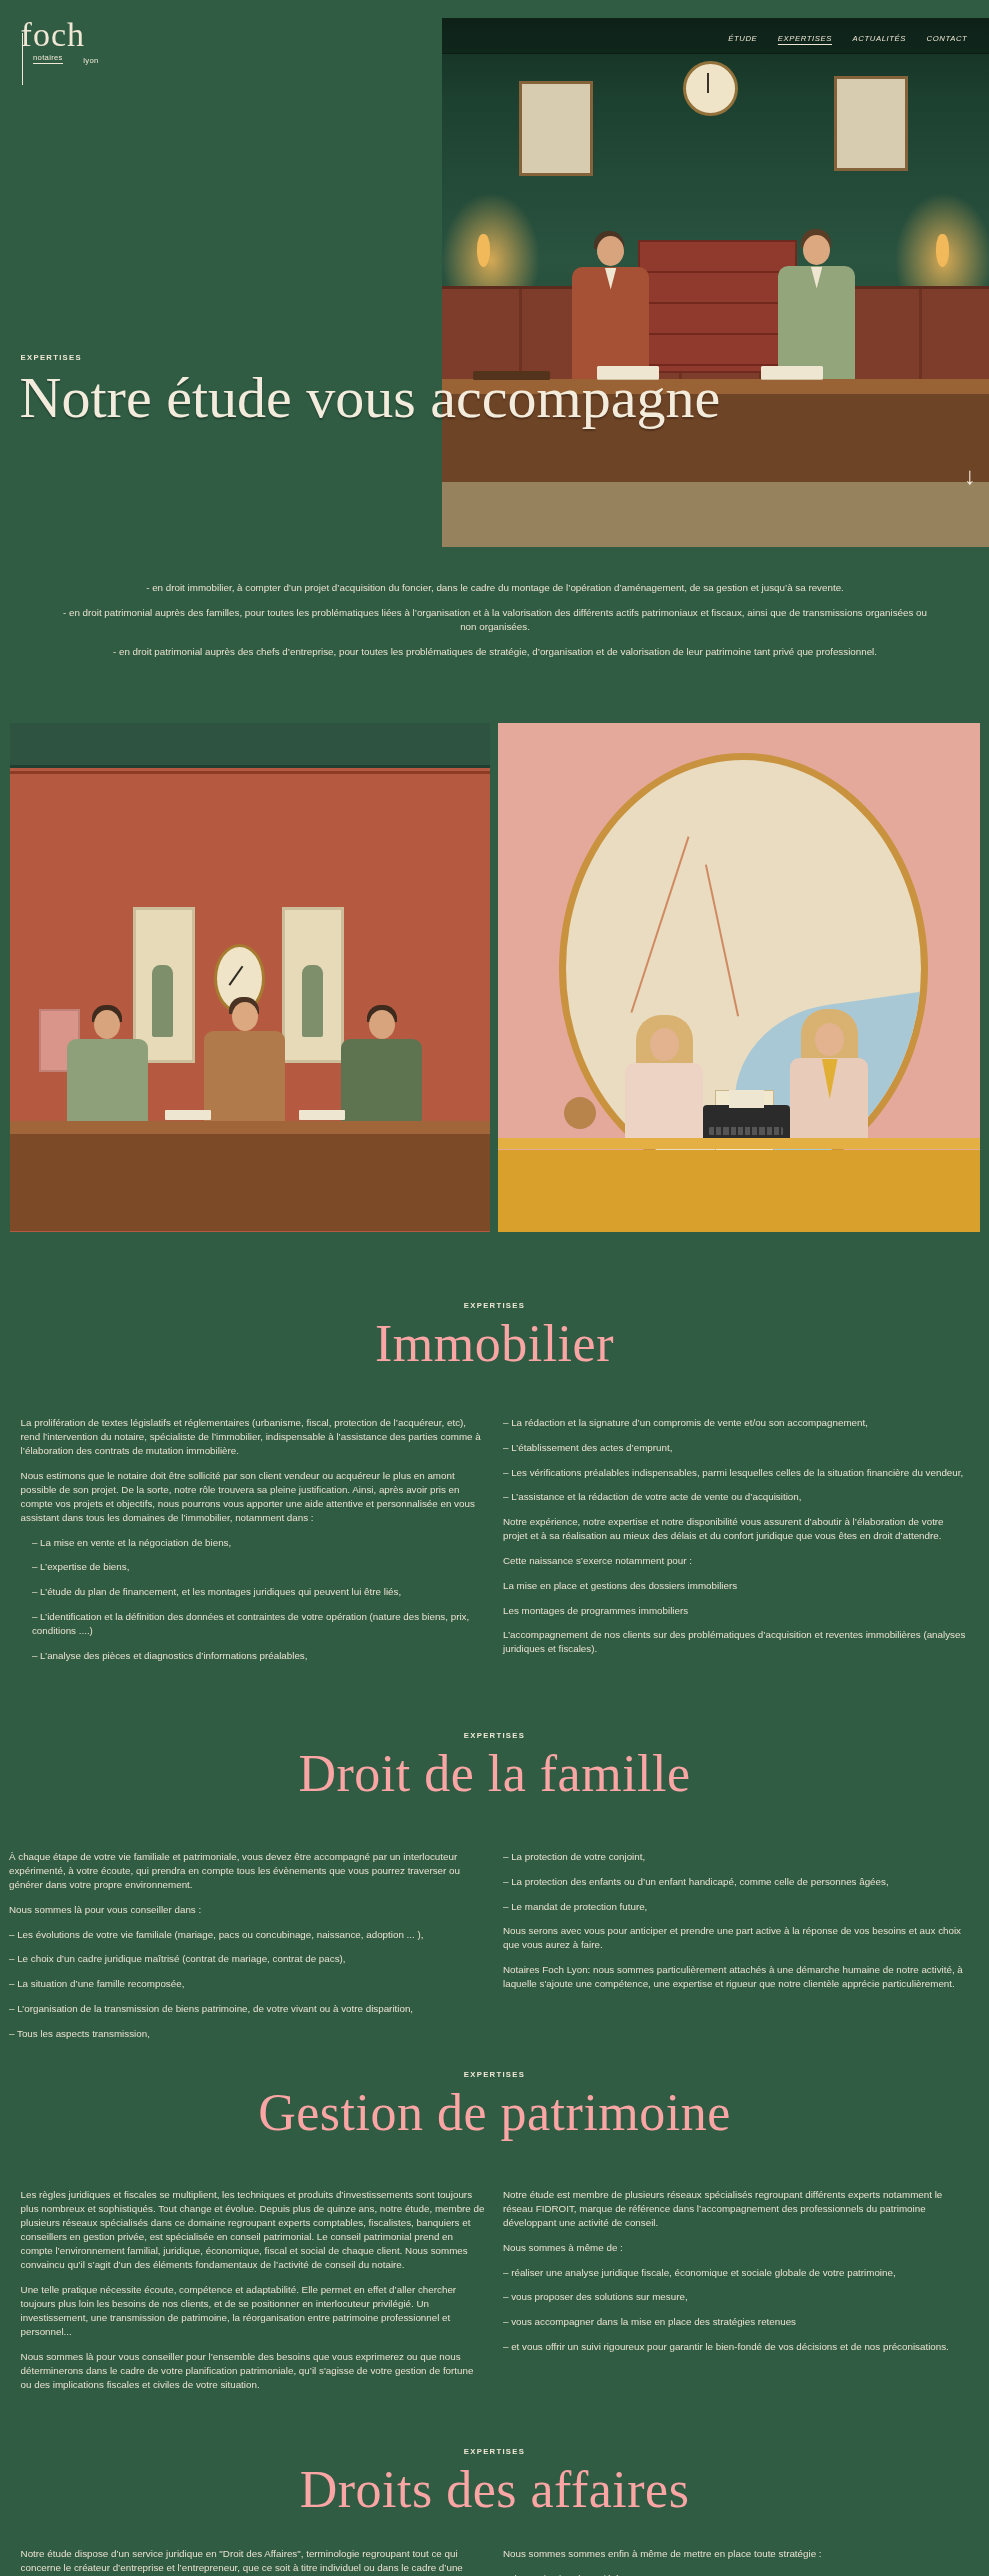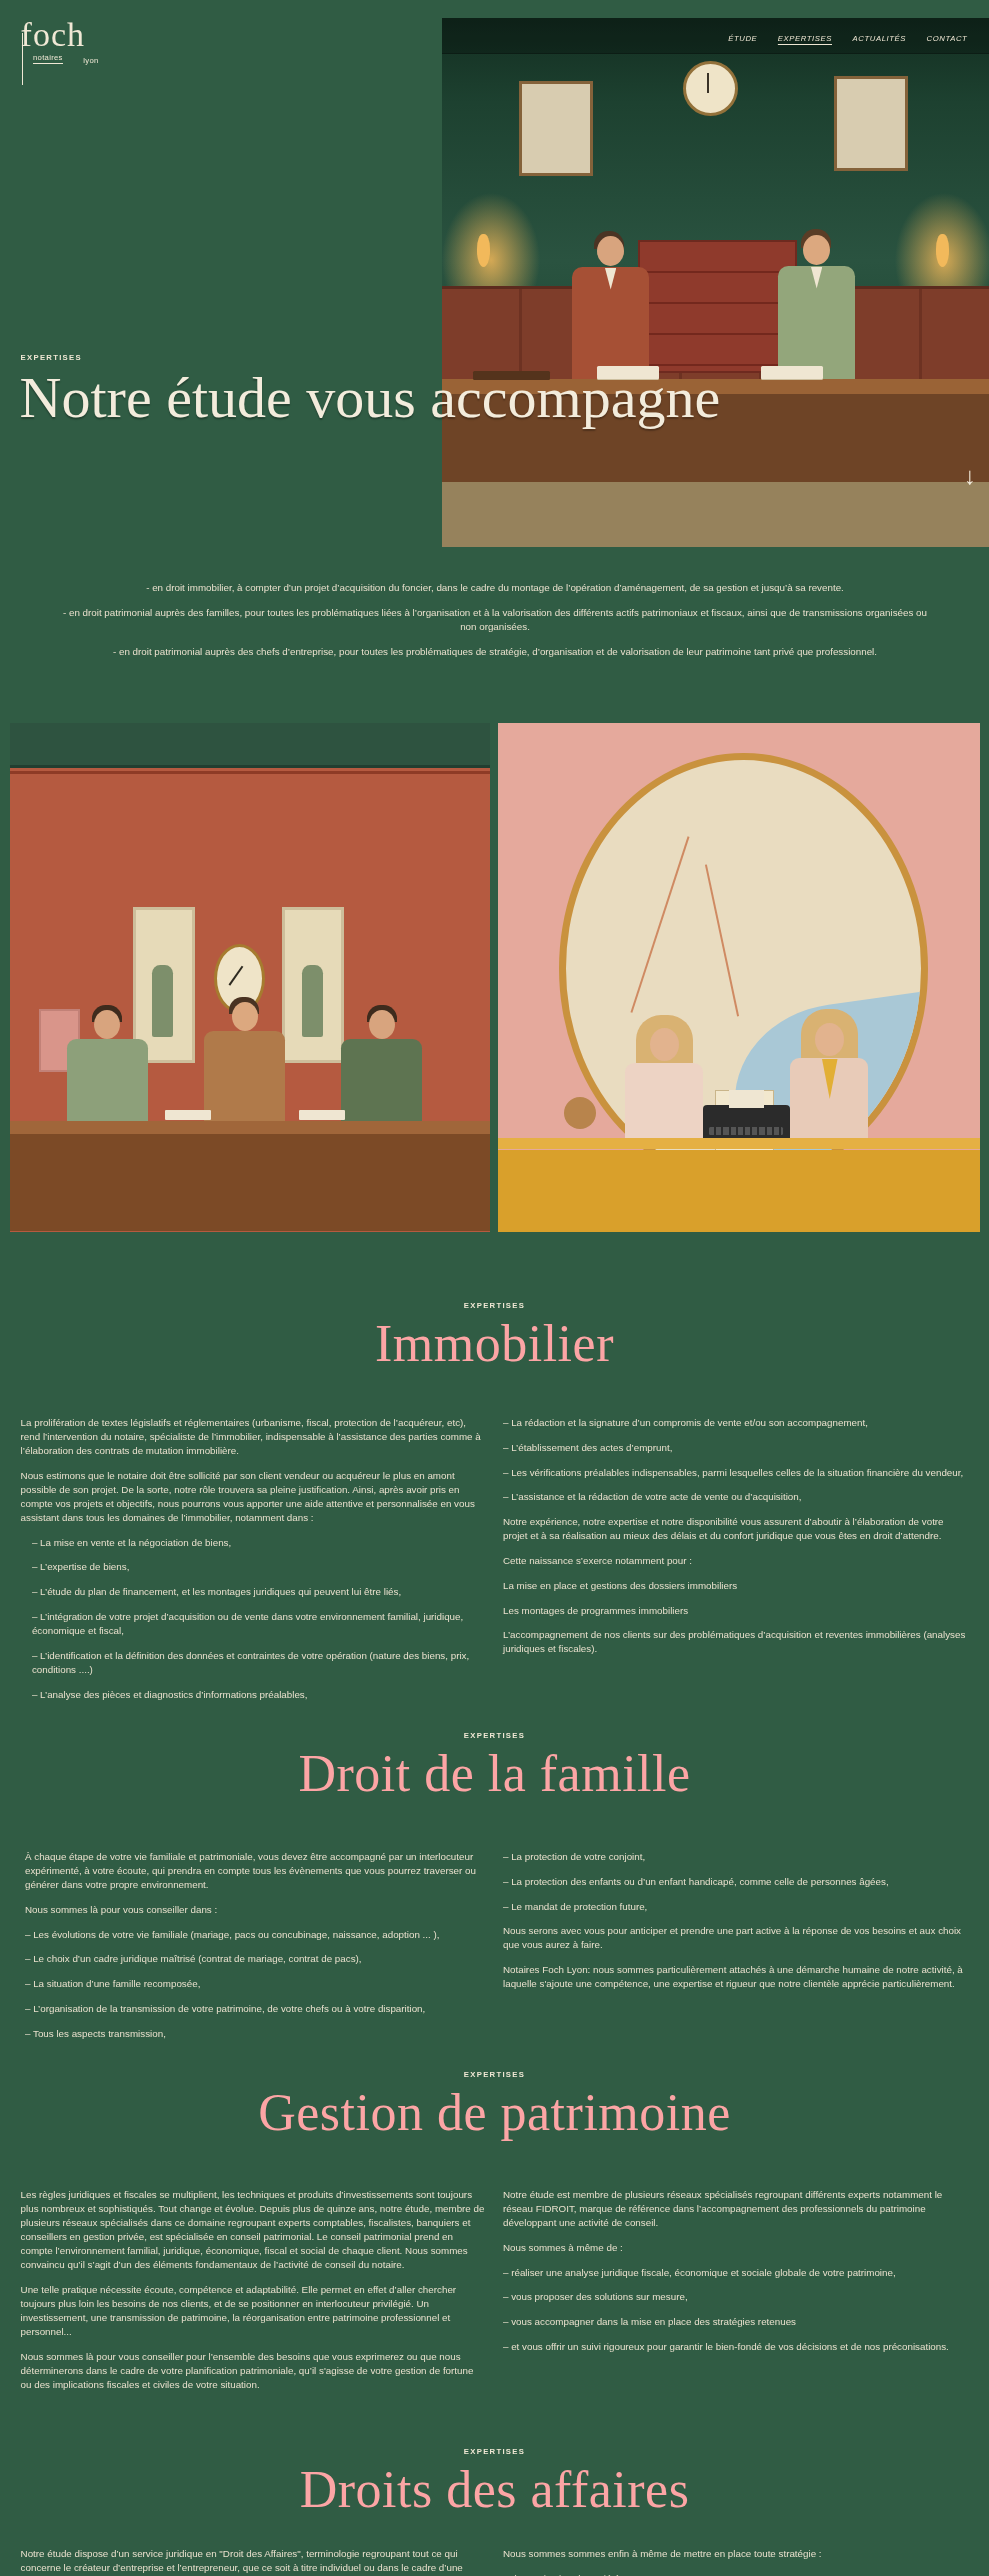--- a/index.html
+++ b/index.html
@@ -145,47 +145,46 @@
   <div class="sec-head" style="top:1301px">
     <div class="sec-label">EXPERTISES</div>
     <h2 class="sec-title">Immobilier</h2>
   </div>
   <div class="col" style="left:20.6px;top:1416px">
       <p>La prolifération de textes législatifs et réglementaires (urbanisme,  fiscal, protection de l’acquéreur, etc), rend l’intervention du notaire, spécialiste de l’immobilier, indispensable à l’assistance des parties  comme à l’élaboration des contrats de mutation immobilière.</p>
       <p>Nous estimons que le notaire doit être sollicité par son client vendeur ou acquéreur le plus en amont possible de son projet. De la sorte, notre rôle trouvera sa pleine justification. Ainsi, après avoir pris en compte vos projets et objectifs, nous pourrons vous apporter une aide attentive et personnalisée en vous assistant dans tous les domaines de l’immobilier, notamment dans :</p>
       <p class="ind">–  La mise en vente et la négociation de biens,</p>
       <p class="ind">–  L’expertise de biens,</p>
       <p class="ind">–  L’étude du plan de financement, et les montages juridiques qui peuvent lui être liés,</p>
-      <p class="ind">–  L’intégration de votre projet d’acquisition ou de vente dans votre environnement familial, juridique, économique et fiscal,</p>
       <p class="ind">–  L’identification et la définition des données et contraintes de votre opération (nature des biens, prix, conditions ....)</p>
       <p class="ind">–  L’analyse des pièces et diagnostics d’informations préalables,</p>
     </div>
   <div class="col" style="left:503px;top:1416px;width:465px">
       <p>–  La rédaction et la signature d’un compromis de vente et/ou son accompagnement,</p>
       <p>–  L’établissement des actes d’emprunt,</p>
       <p>–  Les vérifications préalables indispensables, parmi lesquelles celles de la situation financière du vendeur,</p>
       <p>–  L’assistance et la rédaction de votre acte de vente ou d’acquisition,</p>
       <p class="mt">Notre expérience, notre expertise et notre disponibilité vous assurent d’aboutir à l’élaboration de votre projet et à sa réalisation au mieux des délais et du confort juridique que vous êtes en droit d’attendre.</p>
       <p>Cette naissance s’exerce notamment pour :</p>
       <p>La mise en place et gestions des dossiers immobiliers</p>
       <p>Les montages de programmes immobiliers</p>
       <p>L’accompagnement de nos clients sur des problématiques d’acquisition et reventes immobilières (analyses juridiques et fiscales).</p>
     </div>
 
   <div class="sec-head" style="top:1731px">
     <div class="sec-label">EXPERTISES</div>
     <h2 class="sec-title">Droit de la famille</h2>
   </div>
-  <div class="col" style="left:25px;top:1850px">
+  <div class="col" style="left:9px;top:1850px">
       <p>À chaque étape de votre vie familiale et patrimoniale, vous devez être accompagné par un interlocuteur expérimenté, à votre écoute, qui prendra en compte tous les évènements que vous pourrez traverser ou générer dans votre propre environnement.</p>
       <p>Nous sommes là pour vous conseiller dans :</p>
       <p>– Les évolutions de votre vie familiale (mariage, pacs ou concubinage, naissance, adoption ... ),</p>
       <p>– Le choix d’un cadre juridique maîtrisé (contrat de mariage, contrat de pacs),</p>
       <p>– La situation d’une famille recomposée,</p>
-      <p>– L’organisation de la transmission de votre patrimoine, de votre chefs ou à votre disparition,</p>
+      <p>– L’organisation de la transmission de biens patrimoine, de votre vivant ou à votre disparition,</p>
       <p>– Tous les aspects transmission,</p>
     </div>
   <div class="col" style="left:503px;top:1850px;width:465px">
       <p>– La protection de votre conjoint,</p>
       <p>– La protection des enfants ou d’un enfant handicapé, comme celle de personnes âgées,</p>
       <p>– Le mandat de protection future,</p>
       <p>Nous serons avec vous pour anticiper et prendre une part active à la réponse de vos besoins et aux choix que vous aurez à faire.</p>
       <p>Notaires Foch Lyon: nous sommes particulièrement attachés à une démarche humaine de notre activité, à laquelle s'ajoute une compétence, une expertise et rigueur que notre clientèle apprécie particulièrement.</p>
     </div>
 

